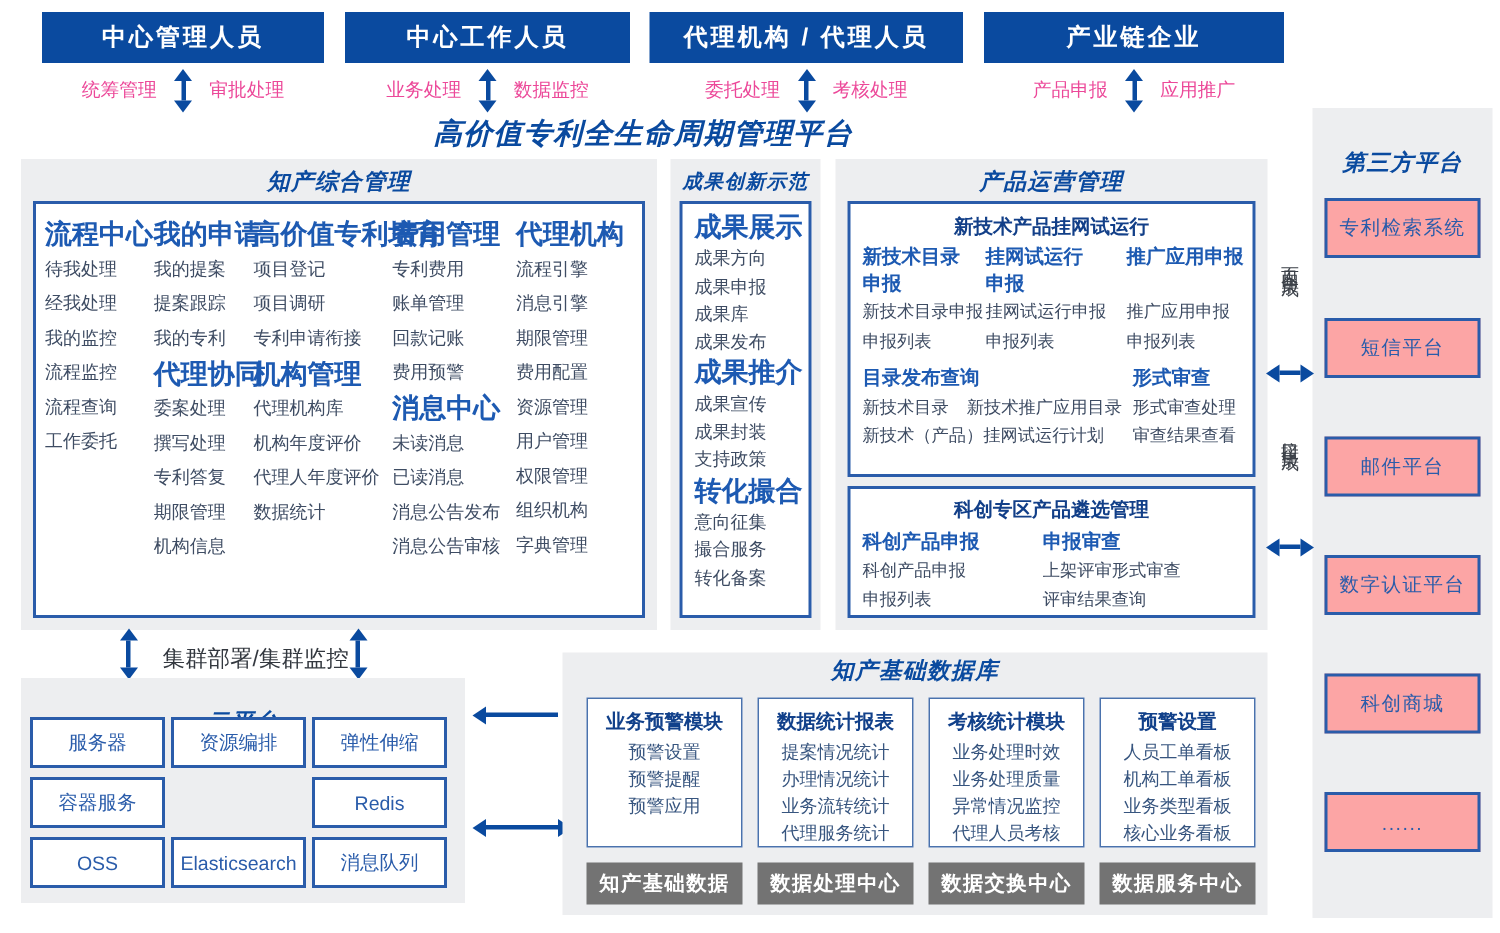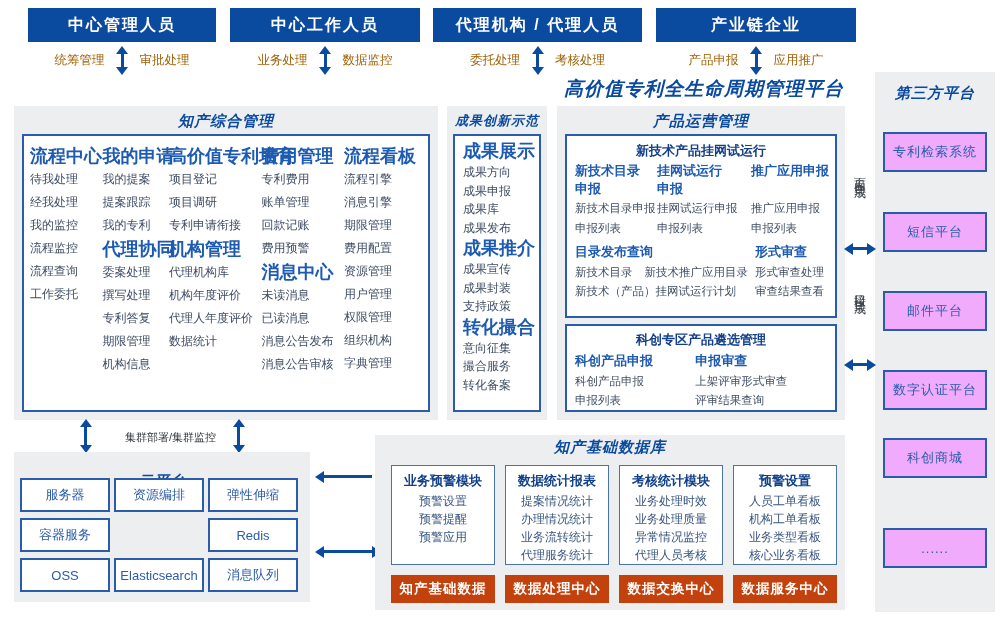--- a/index.html
+++ b/index.html
@@ -1,47 +1,47 @@
 <!DOCTYPE html>
 <html><head>
 <meta charset="utf-8">
 <style>
 *{margin:0;padding:0;box-sizing:border-box}
 html,body{width:1000px;height:622px}
 body{position:relative;background:#fff;font-family:"Liberation Sans","DejaVu Sans",sans-serif;overflow:hidden}
 .hdr{position:absolute;top:8px;height:34px;background:#0a4a9f;color:#fff;font-size:16px;font-weight:bold;letter-spacing:2px;display:flex;align-items:center;justify-content:center}
-.roles{position:absolute;top:44px;height:32px;display:flex;align-items:center;justify-content:center;gap:16px;font-size:12.5px;color:#a16207}
+.roles{position:absolute;top:44px;height:32px;display:flex;align-items:center;justify-content:center;gap:16px;font-size:12.5px;color:#ec4899}
 .va{position:relative;display:inline-block;width:3px;height:13px;background:#0a4a9f}
 .va::before{content:"";position:absolute;top:-8px;left:-4.5px;border-left:6px solid transparent;border-right:6px solid transparent;border-bottom:8px solid #0a4a9f}
 .va::after{content:"";position:absolute;bottom:-8px;left:-4.5px;border-left:6px solid transparent;border-right:6px solid transparent;border-top:8px solid #0a4a9f}
 .va.abs{position:absolute}
 .ha{position:absolute;height:3px;background:#0a4a9f}
 .ha.l::before{content:"";position:absolute;left:-9px;top:-4.5px;border-top:6px solid transparent;border-bottom:6px solid transparent;border-right:9px solid #0a4a9f}
 .ha.r::after{content:"";position:absolute;right:-9px;top:-4.5px;border-top:6px solid transparent;border-bottom:6px solid transparent;border-left:9px solid #0a4a9f}
-.main-title{position:absolute;left:14px;top:76px;width:830px;text-align:right;font-size:19px;font-weight:bold;font-style:italic;color:#0a4a9f;letter-spacing:1px}
+.main-title{position:absolute;left:14px;top:76px;width:830px;text-align:center;font-size:19px;font-weight:bold;font-style:italic;color:#0a4a9f;letter-spacing:1px}
 .panel{position:absolute;background:#edeef0}
 .ptitle{text-align:center;font-weight:bold;font-style:italic;color:#0a4a9f;padding-top:6px;letter-spacing:1px}
 .f15{font-size:15px}.f13{font-size:13px}
 .wbox{position:absolute;background:#fff;border:2px solid #2a5caa}
 .ghead{font-size:18px;font-weight:bold;color:#1d5ab2;line-height:24px;white-space:pre}
 .gitem{font-size:12px;color:#3e4c63;line-height:23px;white-space:nowrap}
 .mid .ghead{line-height:23px}
 .mid .gitem{line-height:18.5px}
 .subtitle{text-align:center;font-weight:bold;color:#123f88;font-size:13px;line-height:19px}
 .po-head{font-size:13px;font-weight:bold;color:#1d5ab2;line-height:18px;white-space:pre}
 .trial-cols .po-head{min-height:36px}
 .po-item{font-size:11.5px;color:#3e4c63;line-height:20px;white-space:nowrap}
-.tp-box{position:absolute;left:8px;width:104px;height:40px;background:#f0abfc;border:2px solid #2a5caa;color:#2a5caa;font-size:13px;display:flex;align-items:center;justify-content:center;letter-spacing:1px}
+.tp-box{position:absolute;left:8px;width:104px;height:40px;background:#fca5a5;border:2px solid #2a5caa;color:#2a5caa;font-size:13px;display:flex;align-items:center;justify-content:center;letter-spacing:1px}
 .vtext{position:absolute;writing-mode:vertical-rl;font-size:12px;color:#3b4048;letter-spacing:3px}
 .cloud-box{position:absolute;width:90px;height:34px;background:#fff;border:2px solid #2a5caa;color:#2a5caa;font-size:13px;display:flex;align-items:center;justify-content:center}
 .mod-box{position:absolute;top:30px;width:104px;height:100px;background:#fff;border:1px solid #4a72ad;text-align:center}
 .mod-head{font-size:13px;font-weight:bold;color:#11408a;line-height:22px;margin-top:4px}
 .mod-item{font-size:12px;color:#37557f;line-height:18px}
-.center-box{position:absolute;top:140px;width:104px;height:28px;background:#c2410c;color:#fff;font-weight:bold;font-size:13.5px;display:flex;align-items:center;justify-content:center;letter-spacing:1px}
-.clu-label{position:absolute;font-size:11px;color:#33383f}
+.center-box{position:absolute;top:140px;width:104px;height:28px;background:#737373;color:#fff;font-weight:bold;font-size:13.5px;display:flex;align-items:center;justify-content:center;letter-spacing:1px}
+.clu-label{position:absolute;font-size:15px;color:#33383f}
 </style>
 </head>
 <body>
 
 <div class="hdr" style="left:28px;width:188px">中心管理人员</div>
 <div class="roles" style="left:28px;width:188px">
   <span>统筹管理</span>
   <span class="va"></span>
   <span>审批处理</span>
 </div>
@@ -107,21 +107,21 @@
       <div class="gitem">账单管理</div>
       <div class="gitem">回款记账</div>
       <div class="gitem">费用预警</div>
       <div class="ghead">消息中心</div>
       <div class="gitem">未读消息</div>
       <div class="gitem">已读消息</div>
       <div class="gitem">消息公告发布</div>
       <div class="gitem">消息公告审核</div>
     </div>
     <div style="width:78px">
-      <div class="ghead">流程看板</div>
+      <div class="ghead">代理机构</div>
       <div class="gitem">流程引擎</div>
       <div class="gitem">消息引擎</div>
       <div class="gitem">期限管理</div>
       <div class="gitem">费用配置</div>
       <div class="gitem">资源管理</div>
       <div class="gitem">用户管理</div>
       <div class="gitem">权限管理</div>
       <div class="gitem">组织机构</div>
       <div class="gitem">字典管理</div>
     </div>
@@ -197,26 +197,26 @@
       <div style="width:134px;margin-left:10px">
         <div class="po-head" style="line-height:22px">申报审查</div>
         <div class="po-item" style="line-height:19px">上架评审形式审查</div>
         <div class="po-item" style="line-height:19px">评审结果查询</div>
       </div>
     </div>
   </div>
 </div>
 
 <div class="panel" style="left:875px;top:72px;width:120px;height:540px">
-  <div class="ptitle f15" style="padding-top:12px">第三方平台</div>
+  <div class="ptitle f15" style="padding-top:27px">第三方平台</div>
   <div class="tp-box" style="top:60px">专利检索系统</div>
   <div class="tp-box" style="top:140px">短信平台</div>
   <div class="tp-box" style="top:219px">邮件平台</div>
   <div class="tp-box" style="top:298px">数字认证平台</div>
-  <div class="tp-box" style="top:366px">科创商城</div>
+  <div class="tp-box" style="top:377px">科创商城</div>
   <div class="tp-box" style="top:456px">......</div>
 </div>
 
 <div class="vtext" style="left:851px;top:168px">页面集成</div>
 <div class="ha l r" style="left:853px;top:247px;width:14px"></div>
 <div class="vtext" style="left:851px;top:284px">接口集成</div>
 <div class="ha l r" style="left:853px;top:363px;width:14px"></div>
 
 <div class="va abs" style="left:84px;top:427px;height:18px"></div>
 <div class="clu-label" style="left:103px;top:430px;width:135px;text-align:center">集群部署/集群监控</div>

